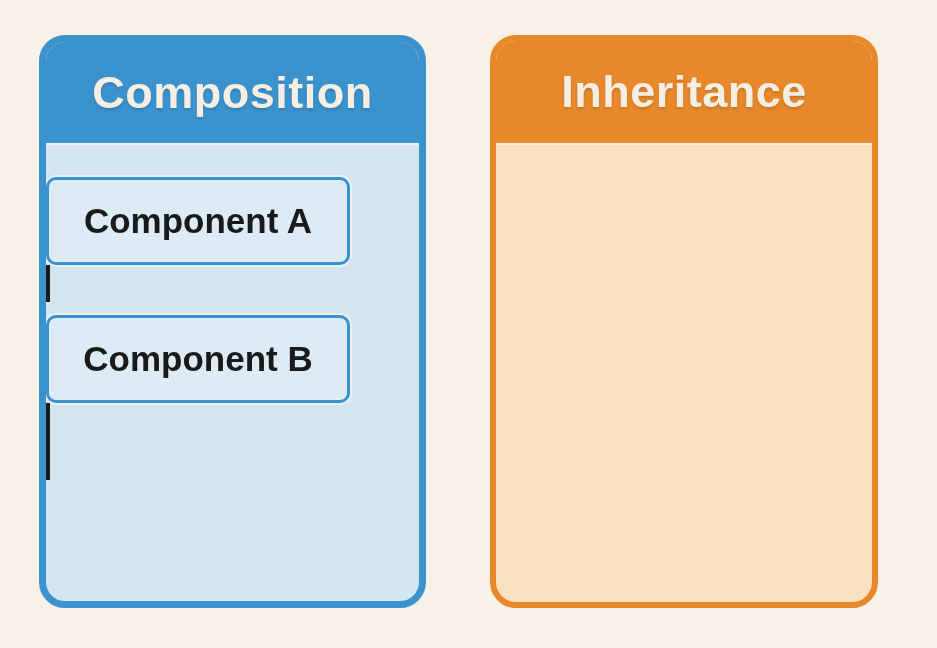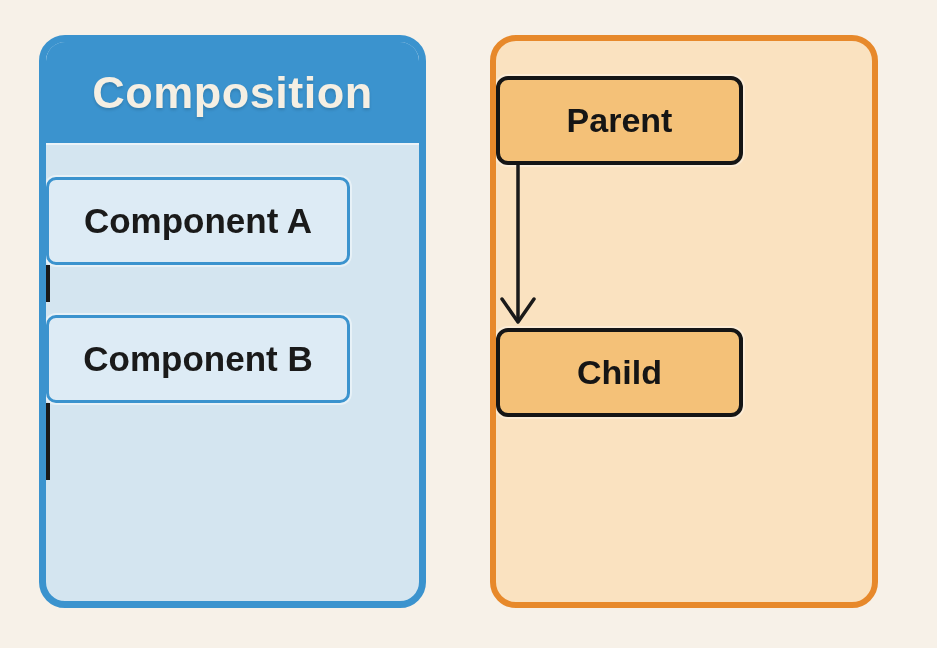--- a/index.html
+++ b/index.html
@@ -152,29 +152,18 @@
       </div>
       <div class="connector short"></div>
       <div class="comp-node second">
         <span>Component B</span>
       </div>
       <div class="connector long"></div>
     </div>
   </section>
 
   <section class="panel right">
-    <div class="panel-body">
-      <div class="inh-node parent">
-        <span>Parent</span>
-      </div>
-      <div class="arrow-wrap">
-        <svg width="44" height="163" viewBox="0 0 44 163">
-          <line x1="22" y1="0" x2="22" y2="157" stroke="#1A1A1A" stroke-width="3.5"></line>
-          <polyline points="6,134 22,157 38,134" fill="none" stroke="#1A1A1A" stroke-width="3.5" stroke-linecap="round" stroke-linejoin="round"></polyline>
-        </svg>
-      </div>
-      <div class="inh-node child">
-        <span>Child</span>
-      </div>
+    <div class="panel-header">
+      <span class="panel-title">Inheritance</span>
     </div>
   </section>
 
 </div>
 
 </body></html>

